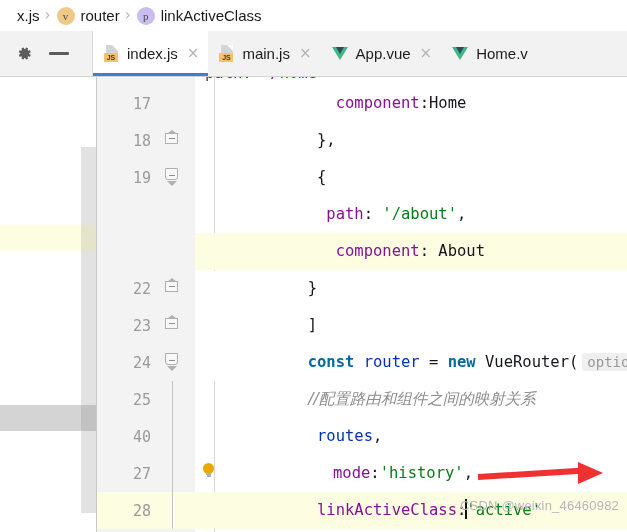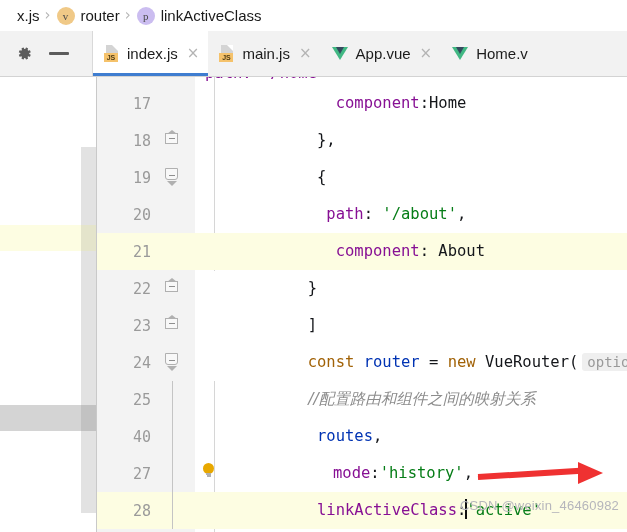--- a/index.html
+++ b/index.html
@@ -157,21 +157,21 @@
     display:flex;align-items:center;white-space:pre;
   }
   .line.hl{background:#fdfde2;}
   .ltxt{padding-left:10px;line-height:37px;}
 
   
   .iguide{position:absolute;width:1px;background:#d6d6d6;}
 
   
   .t-plain{color:#14161a;}
-  .t-key{color:#a16207;font-weight:normal;}
+  .t-key{color:#0369a1;font-weight:bold;}
   .t-prop{color:#871094;}
   .t-str{color:#067d17;}
   .t-class{color:#14161a;}
   .t-comment{color:#8c8c8c;font-style:italic;font-family:"DejaVu Sans",sans-serif;}
   .t-local{color:#0033b3;}
 
   .param-hint{
     background:#efefef;color:#999999;border-radius:3px;
     padding:1px 5px;font-size:14px;margin-left:4px;
     font-family:"DejaVu Sans Mono",monospace;
@@ -331,29 +331,21 @@
         <span class="linenum">19</span>
         <span class="foldzone">
           <span class="fold down">
             <span class="shape"></span>
               <span class="bar"></span>
               <span class="tip"></span>
           </span>
         </span>
       </div>
 
-      <div class="gutter-row" style="top:119px;">
-        <span class="linenum">20</span>
-        <span class="foldzone"></span>
-      </div>
-
-      <div class="gutter-row hl" style="top:156px;">
-        <span class="linenum">21</span>
-        <span class="foldzone"></span>
-      </div>
+
 
       <div class="gutter-row" style="top:193px;">
         <span class="linenum">22</span>
         <span class="foldzone">
           <span class="fold">
             <span class="peak"></span>
               <span class="shape"></span>
               <span class="bar"></span>
           </span>
         </span>

